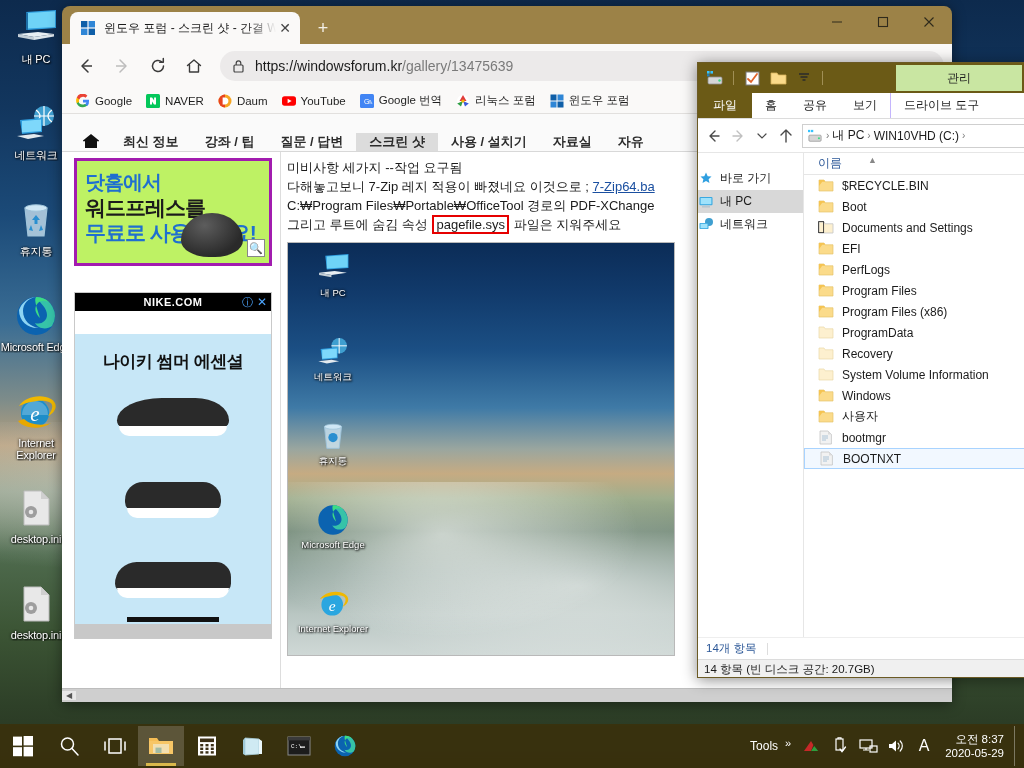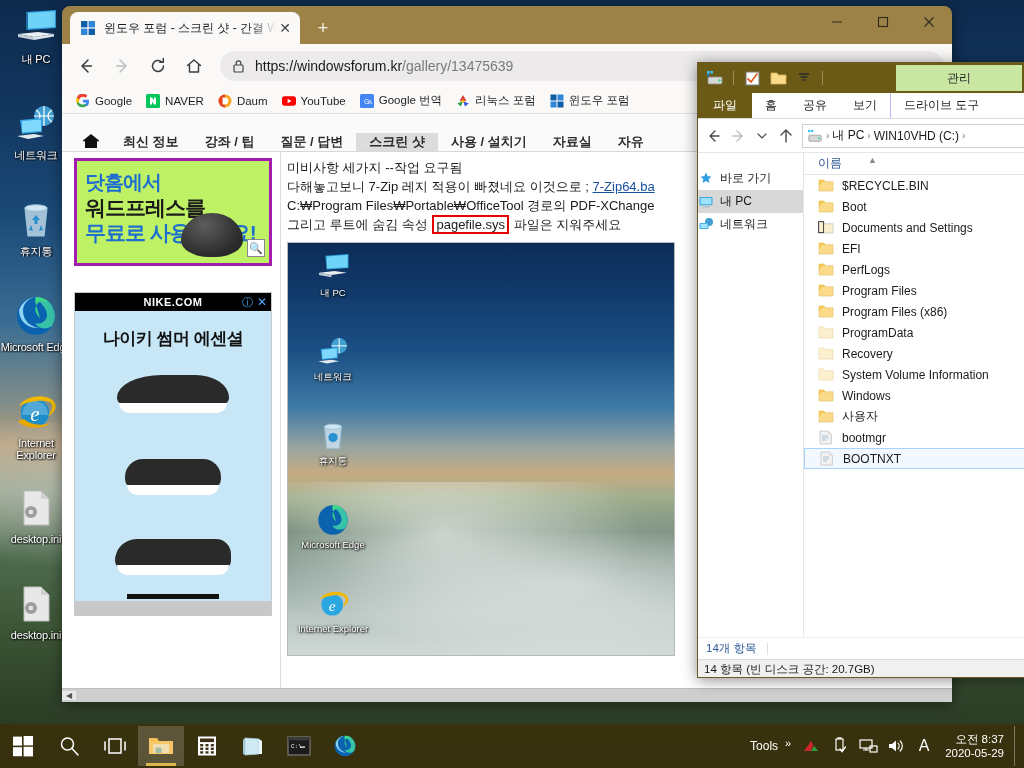--- a/index.html
+++ b/index.html
@@ -172,21 +172,21 @@
     display:flex; align-items:center; justify-content:center; font-size: 11px; color:#333;
   }
   .ad2 { margin-top: 26px; border: 1px solid #c9c9c9; }
   .ad2 .bar {
     height: 18px; background: #000; display: flex; align-items: center;
     justify-content: center; position: relative;
   }
   .ad2 .bar .nm { color: #fff; font-size: 11px; font-weight: bold; letter-spacing: .5px; }
   .ad2 .bar .ic { position:absolute; right: 18px; color:#4da6ff; font-size: 11px; }
   .ad2 .bar .xc { position:absolute; right: 4px; color:#4da6ff; font-size: 12px; }
-  .ad2 .body { background: #c7e7f7; padding: 16px 8px 4px; height: 290px; position: relative; }
+  .ad2 .body { background: #c7e7f7; padding: 16px 8px 4px; height: 290px; position: relative; margin-top: 23px; }
   .ad2 .hl { text-align:center; font-size: 17px; font-weight: bold; color:#111; letter-spacing:-.5px; }
   .sandal {
     position: absolute; left: 50%; transform: translateX(-50%);
     background: #2a2a2a; border-radius: 40% 30% 12% 12% / 70% 70% 30% 30%;
   }
   .sandal::after {
     content:""; position:absolute; left: 2%; bottom: -6px; width: 96%; height: 10px;
     background:#fff; border-radius: 0 0 12px 12px;
   }
   .ad2 .strip {

